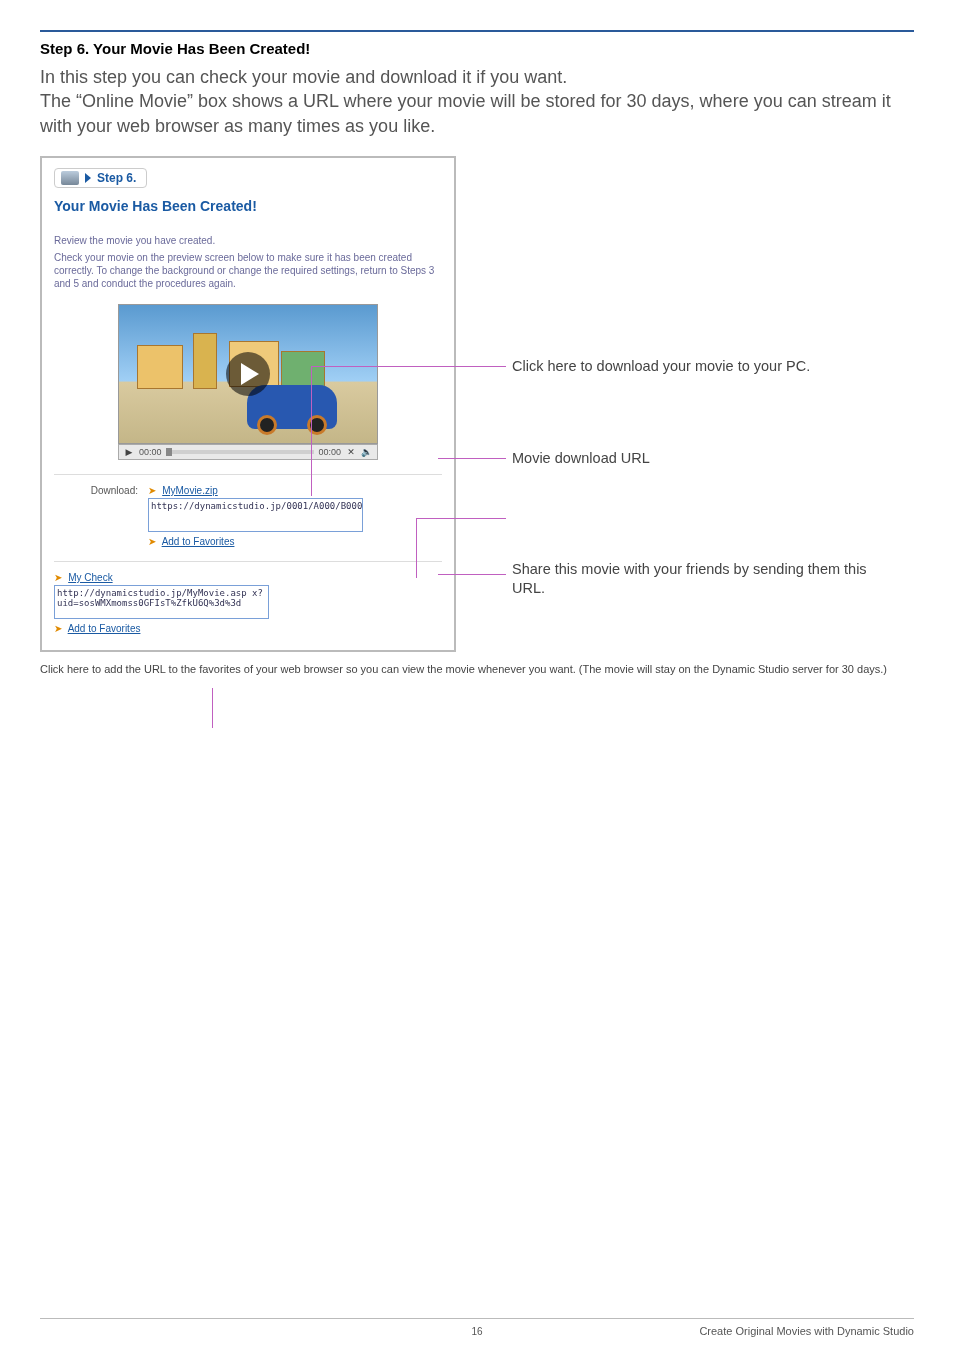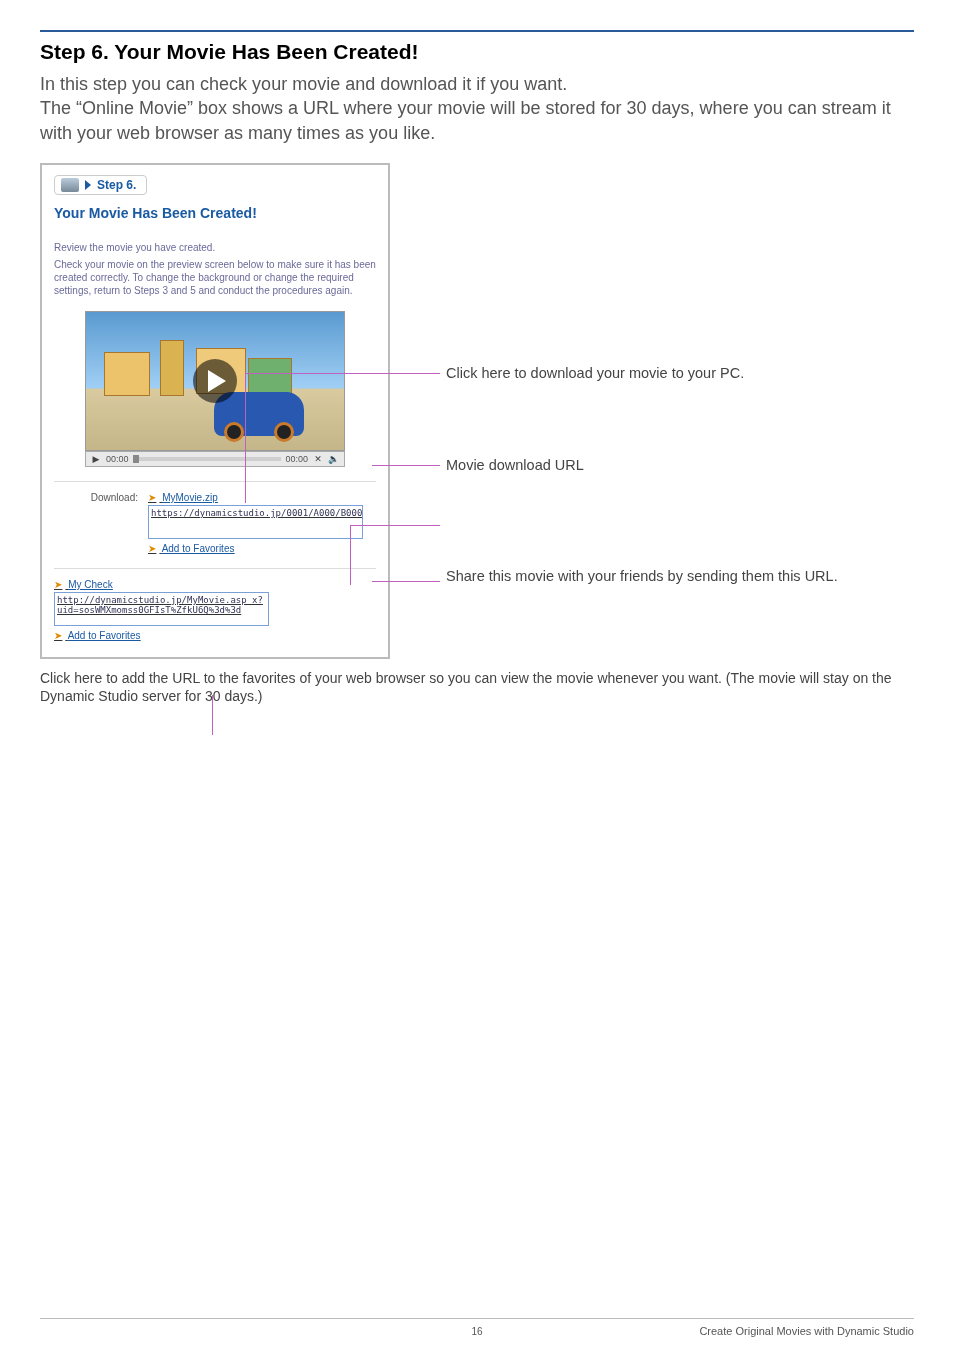--- a/index.html
+++ b/index.html
@@ -10,39 +10,39 @@
     width: 954px;
     min-height: 1357px;
     padding: 30px 40px 20px 40px;
     position: relative;
   }
   .top-rule {
     border-top: 2px solid #2a5a9a;
     margin-bottom: 8px;
   }
   .step-heading {
-    font-size: 21px;
+    font-size: 15px;
     font-weight: bold;
     color: #000;
     margin-bottom: 8px;
   }
   .body-text {
     font-size: 18px;
     color: #555;
     line-height: 1.35;
     margin-bottom: 18px;
   }
   .diagram-wrap {
     display: flex;
     gap: 0;
     position: relative;
   }
   .screenshot-frame {
     border: 2px solid #bbb;
-    width: 350px;
+    width: 416px;
     padding: 10px 12px 16px 12px;
     background: #fff;
     position: relative;
   }
   .step-badge {
     display: inline-flex;
     align-items: center;
     border: 1px solid #ccc;
     border-radius: 4px;
     padding: 2px 10px 2px 6px;
@@ -115,21 +115,21 @@
     font-size:9px; color:#555;
   }
   .pb-btn { width:12px;text-align:center;color:#444;}
   .pb-track { flex:1; height:4px; background:#cfcfcf; position:relative;}
   .pb-thumb { position:absolute; left:0; top:-2px; width:6px; height:8px; background:#888;}
   .info-row {
     display:flex; gap:10px; margin-top:14px;
     border-top:1px solid #ddd; padding-top:10px;
   }
   .info-label { width:84px; text-align:right; font-size:10px; color:#555; }
-  .info-body { flex:1; font-size:10px;text-decoration:underline; }
+  .info-body { flex:1; font-size:10px; }
   .link { color:#1a5aa3; text-decoration:underline; cursor:pointer; }
   .bullet { color:#e08a00; font-size:10px; margin-right:3px;}
   .url-box {
     width:215px; height:34px; border:1px solid #7aa0d8;
     font-family:monospace; font-size:9px; color:#335; padding:2px;
     background:#fff; overflow:hidden; line-height:1.15;
     display:block; margin-top:2px;
   }
   .callouts {
     flex:1;
@@ -146,21 +146,21 @@
     position:absolute;
     height:1px;
     background:#c060c0;
   }
   .vline {
     position:absolute;
     width:1px;
     background:#c060c0;
   }
   .below-caption {
-    font-size:14px;
+    font-size:11px;
     color:#444;
     line-height:1.3;
     margin-top:10px;
   }
   .footer {
     position:absolute;
     left:40px; right:40px; bottom:20px;
     border-top:1px solid #bbb;
     padding-top:6px;
     display:flex;

